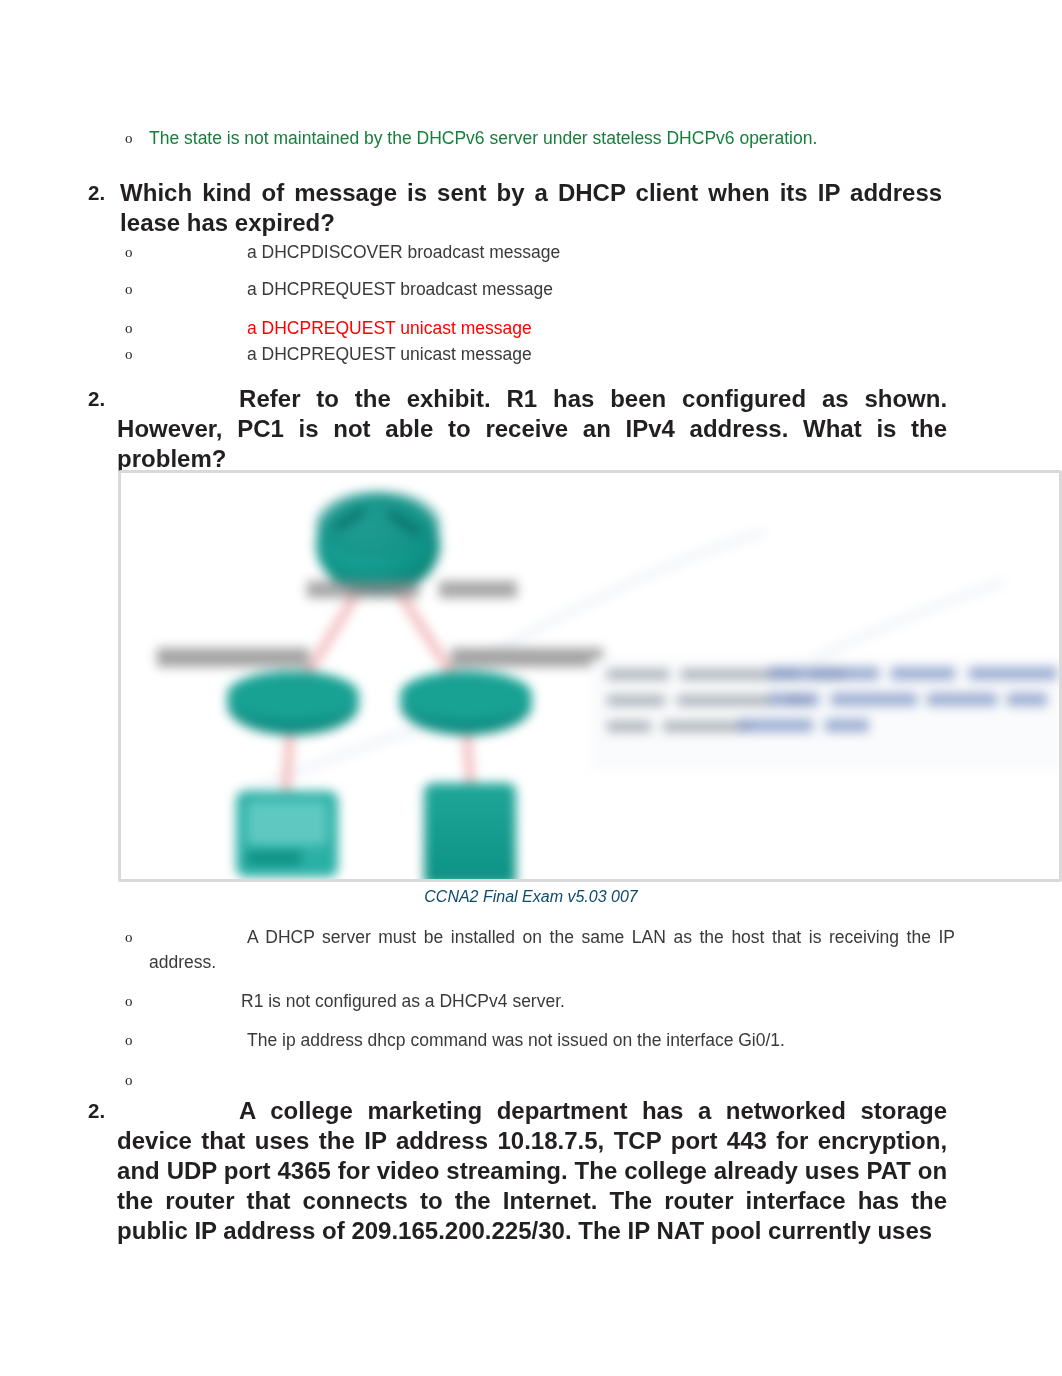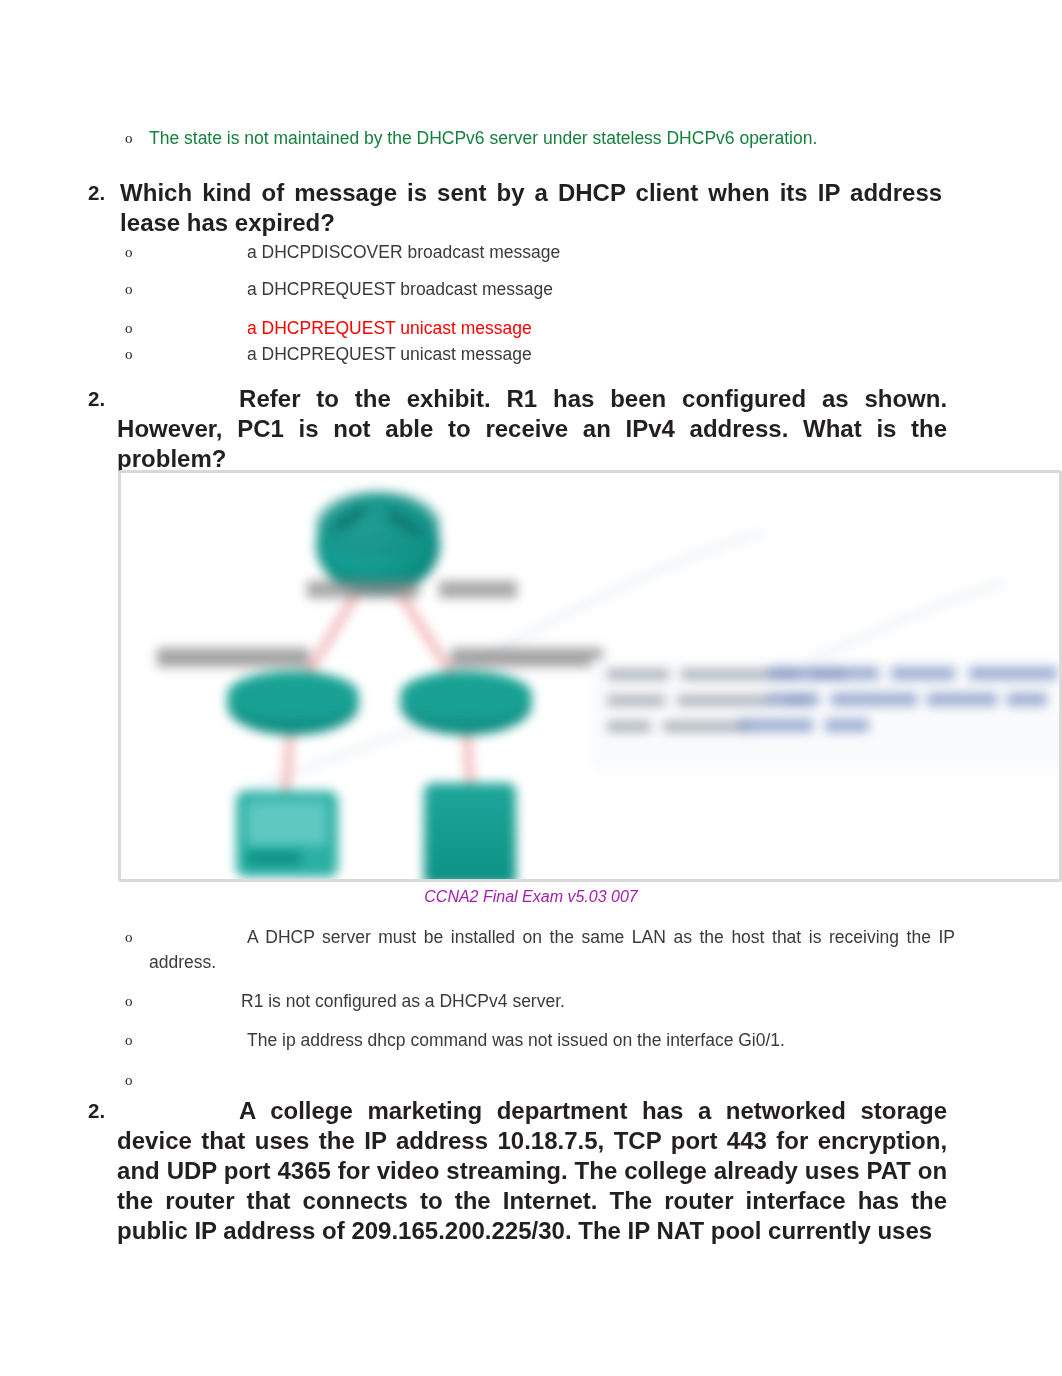--- a/index.html
+++ b/index.html
@@ -112,21 +112,21 @@
 
   .caption {
     position: absolute;
     left: 0;
     top: 888px;
     width: 1062px;
     text-align: center;
     font-family: "Liberation Sans", sans-serif;
     font-style: italic;
     font-size: 16px;
-    color: #a21caf;
+    color: #0c4a6e;
   }
 </style>
 </head>
 <body>
 
 <div class="page">
 
   <div class="opt" style="left:125px; top:126px; width:820px;">
     <span class="opt-marker">o</span>
     <span class="opt-text red-just justify" style="width:790px; display:block;">The state is not maintained by the DHCPv6 server under stateless DHCPv6 operation.</span>

